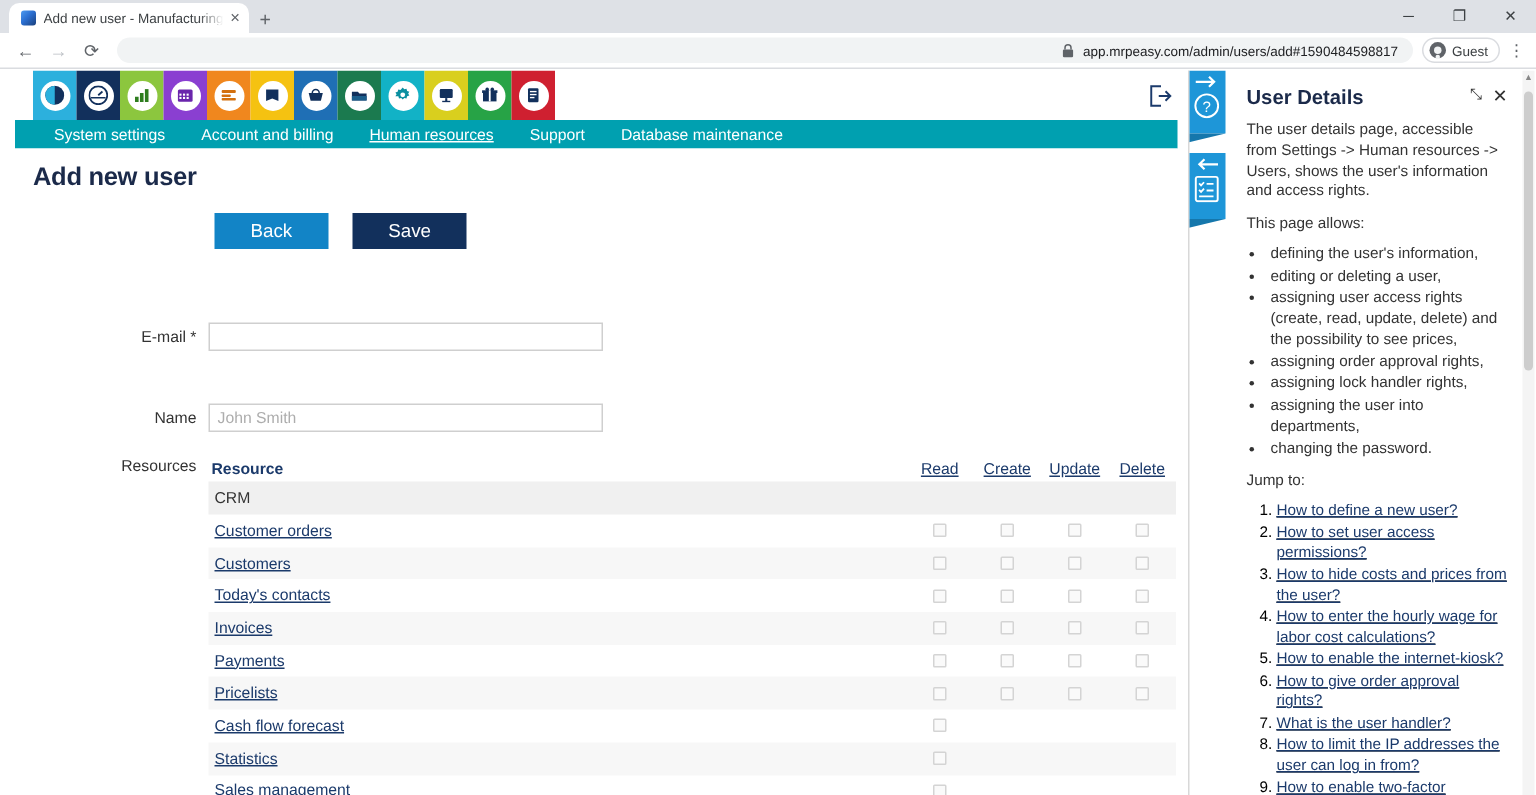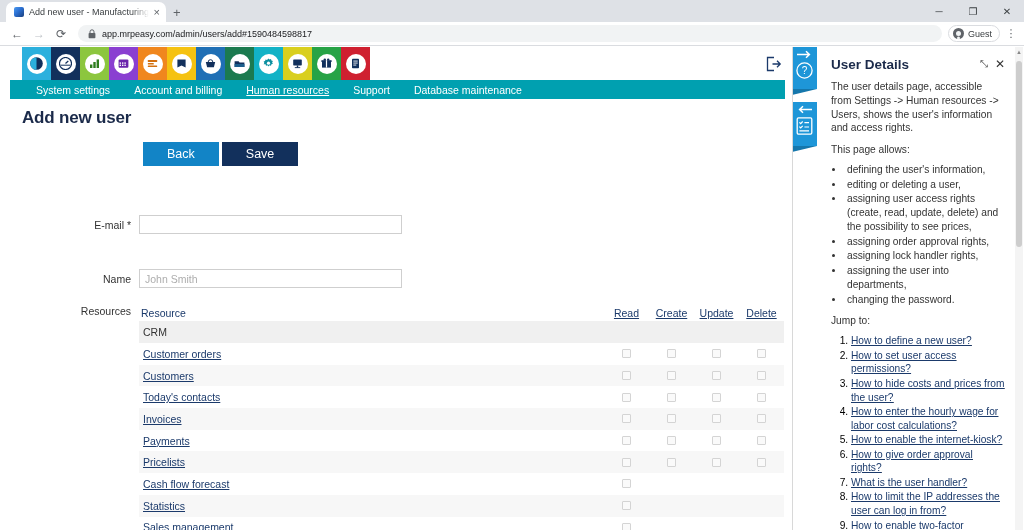--- a/index.html
+++ b/index.html
@@ -57,21 +57,21 @@
   }
   .nav-btn {
     width: 22px; height: 22px; display: flex;
     align-items: center; justify-content: center;
     font-size: 12px; color: #5f6368; cursor: pointer;
   }
   .nav-btn.disabled { color: #bdc1c6; }
   .omnibox {
     flex: 1; height: 17px; background: #f1f3f4;
     border-radius: 9px; display: flex; align-items: center;
-    gap: 6px; padding: 0 10px; margin: 0 6px; max-width: 880px;
+    gap: 6px; padding: 0 10px; margin: 0 6px; max-width: 880px; justify-content: flex-end;
   }
   .lock-ico { font-size: 8px; color: #5f6368; }
   .omni-url { font-size: 9px; color: #202124; white-space: nowrap; }
   .profile-chip {
     display: flex; align-items: center; gap: 4px;
     border: 1px solid #dadce0; border-radius: 10px;
     height: 17px; padding: 0 7px 0 4px; margin-right: 4px;
   }
   .profile-avatar {
     width: 11px; height: 11px; border-radius: 50%;
@@ -125,21 +125,21 @@
     cursor: pointer; white-space: nowrap;
   }
   .nav-item.active { text-decoration: underline; }
 
   
   .content { width: 775px; background: #fff; padding-top: 6px; }
   .page-title {
     font-size: 17px; font-weight: bold; color: #1b2a4a;
     padding: 3px 0 0 12px; letter-spacing: -0.2px;
   }
-  .btn-row { display: flex; gap: 3px; padding: 14px 0 0 133px; }
+  .btn-row { display: flex; gap: 16px; padding: 14px 0 0 133px; }
   .btn {
     border: none; color: #fff; font-size: 12.5px;
     padding: 0 24px; height: 24px; cursor: pointer;
     font-family: "Liberation Sans", sans-serif;
   }
   .btn-back { background: #1284c6; }
   .btn-save { background: #12305c; }
 
   .form { padding: 14px 0 0 0; }
   .form-row {
@@ -172,21 +172,21 @@
   .res-table { width: 645px; }
   .res-head {
     display: flex; align-items: center; height: 17px;
     font-size: 10.5px;
   }
   .res-head .rh-name { flex: 1; padding-left: 2px; }
   .res-head .rh-col {
     width: 45px; text-align: center;
   }
   .lnk { color: #1b3a6b; text-decoration: underline; cursor: pointer; }
-  .lnk-plain { color: #1b3a6b; text-decoration: none; }
+  .lnk-plain { color: #1b3a6b; text-decoration: none; font-weight: bold; }
 
   .grp-row {
     display: flex; align-items: center; height: 22px;
     background: #f0f0f0; font-size: 10.5px; color: #333;
     padding-left: 4px;
   }
   .res-row {
     display: flex; align-items: center; height: 21.7px;
     font-size: 10.5px;
   }

